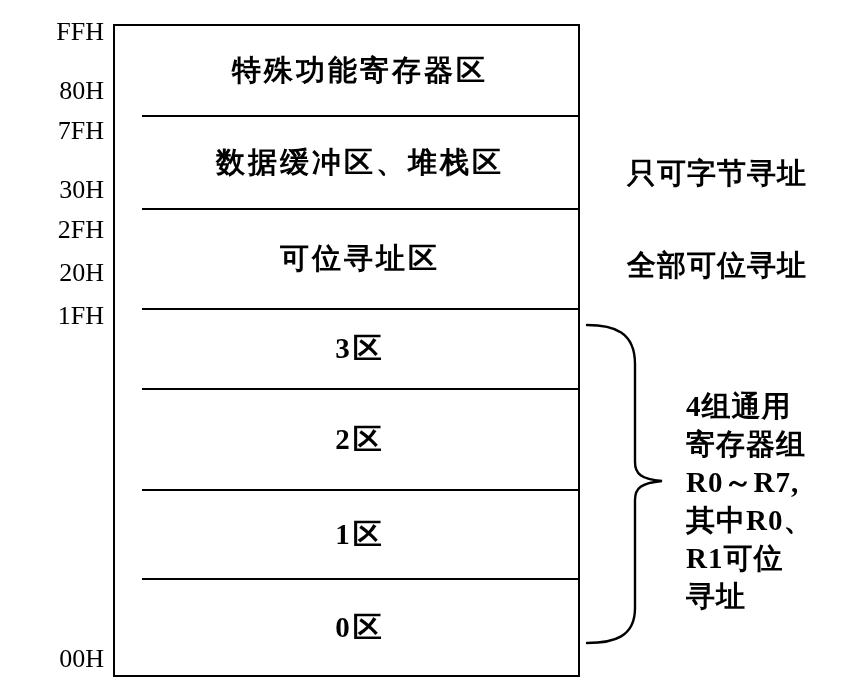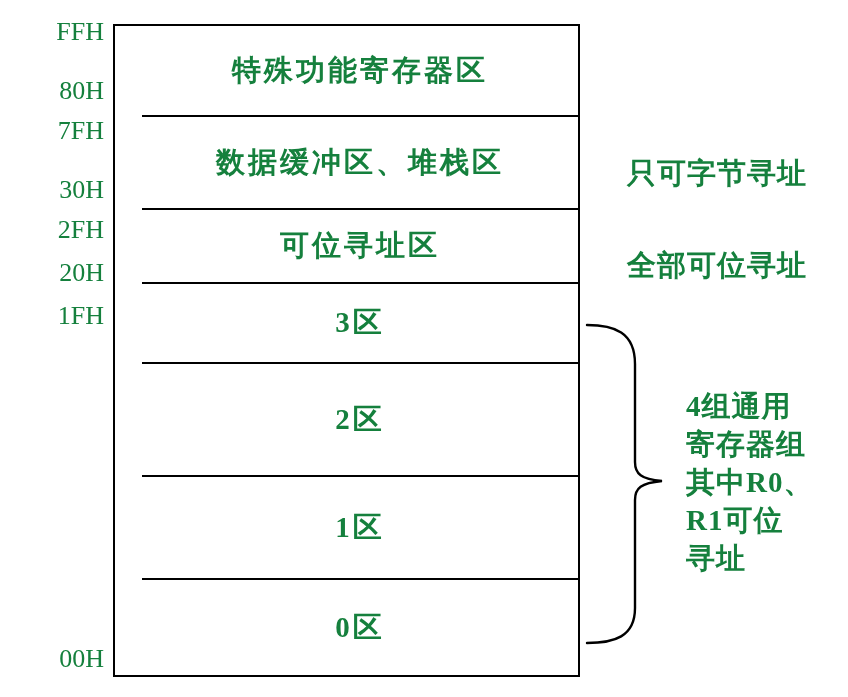--- a/index.html
+++ b/index.html
@@ -6,21 +6,21 @@
     margin: 0;
     padding: 0;
     background: #ffffff;
   }
   .canvas {
     position: relative;
     width: 848px;
     height: 697px;
     background: #ffffff;
     font-family: "Liberation Serif", "DejaVu Serif", serif;
-    color: #15803d;
+    color: #000000;
     overflow: hidden;
   }
   
   .memory-box {
     position: absolute;
     left: 113px;
     top: 24px;
     width: 467px;
     height: 653px;
     border: 2px solid #000;
@@ -36,24 +36,24 @@
     align-items: center;
     justify-content: center;
     font-size: 29px;
     font-weight: bold;
     letter-spacing: 3px;
     white-space: nowrap;
   }
   .region:last-child { border-bottom: none; flex: 1; }
   .r1 { height: 91px; }
   .r2 { height: 93px; }
-  .r3 { height: 74px; }
+  .r3 { height: 100px; }
   .r4 { height: 80px; }
-  .r5 { height: 113px; }
-  .r6 { height: 103px; }
+  .r5 { height: 101px; }
+  .r6 { height: 89px; }
   
   .addr {
     position: absolute;
     left: 0;
     width: 104px;
     text-align: right;
     font-size: 26px;
     line-height: 30px;
     white-space: nowrap;
   }
@@ -117,18 +117,19 @@
     <div>全部可位寻址</div>
   </div>
 
   <svg class="brace-svg" viewBox="0 0 95 340" aria-hidden="true">
     <path d="M 7 11 C 34 11, 55 18, 55 50 L 55 148 C 55 160, 61 165, 82 167 C 61 169, 55 174, 55 186 L 55 294 C 55 323, 34 329, 7 329" fill="none" stroke="#000" stroke-width="2.4" stroke-linecap="round"></path>
   </svg>
 
   <div class="brace-note">
     <div>4组通用</div>
     <div>寄存器组</div>
+    <div>R0～R7,</div>
     <div>其中R0、</div>
     <div>R1可位</div>
     <div>寻址</div>
   </div>
 
 </div>
 
 </body></html>

